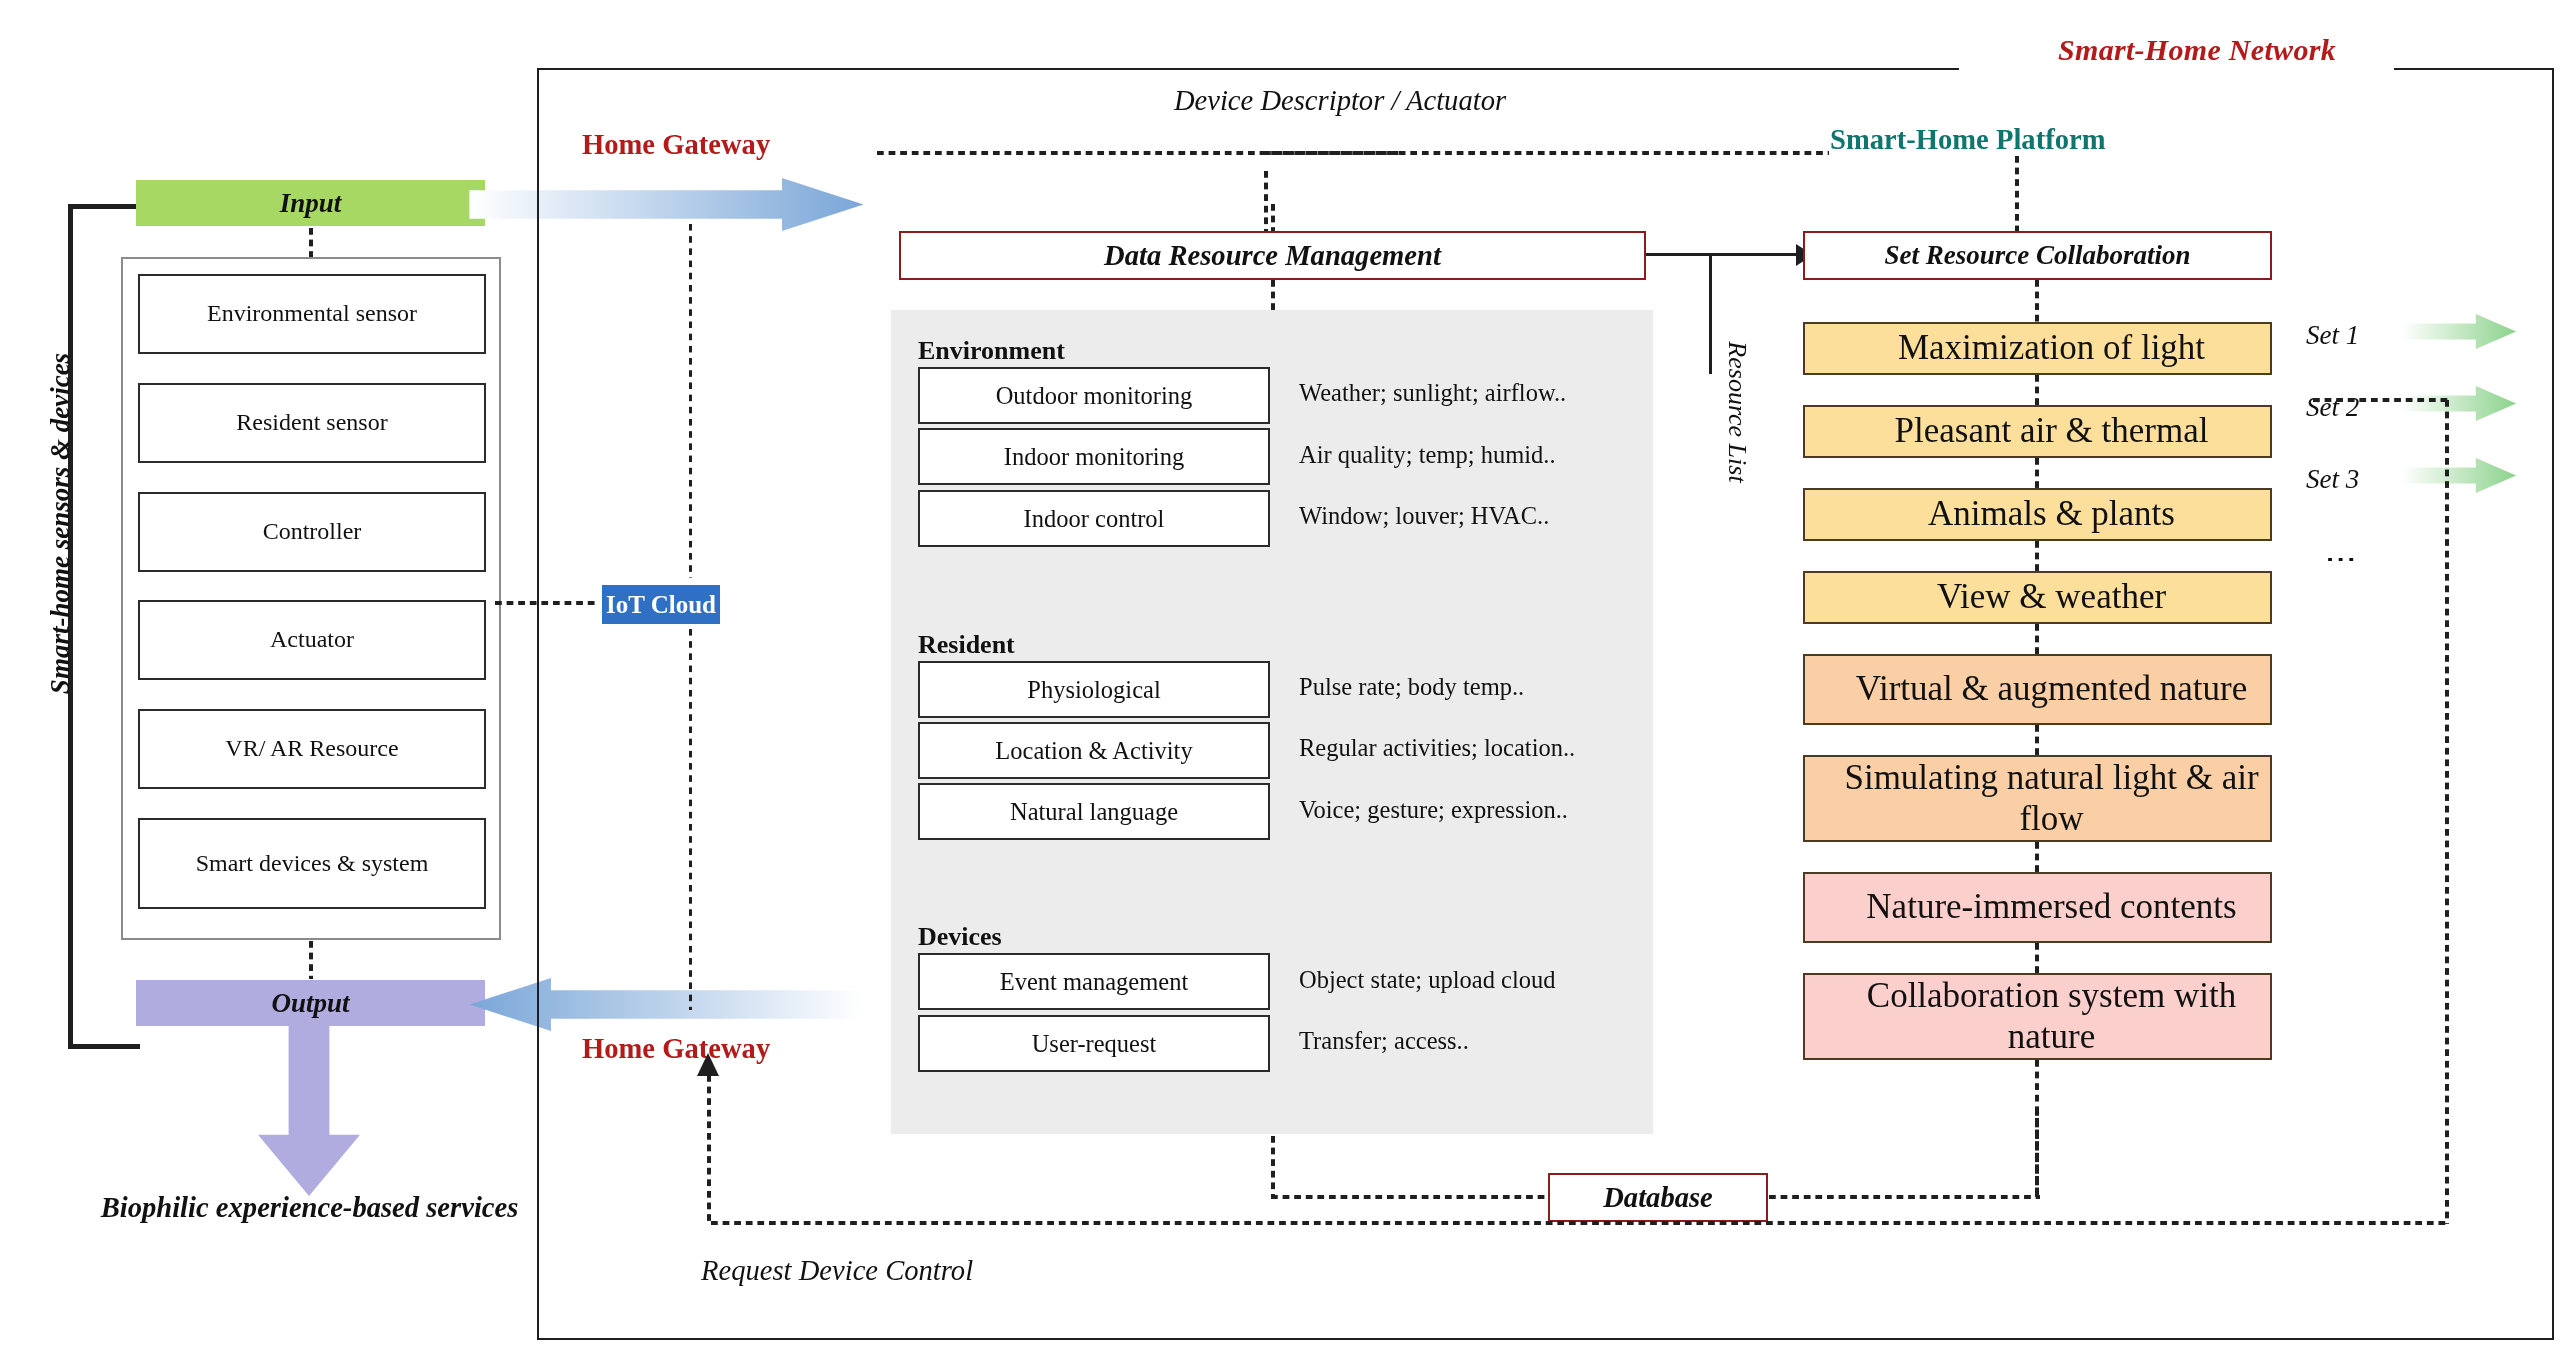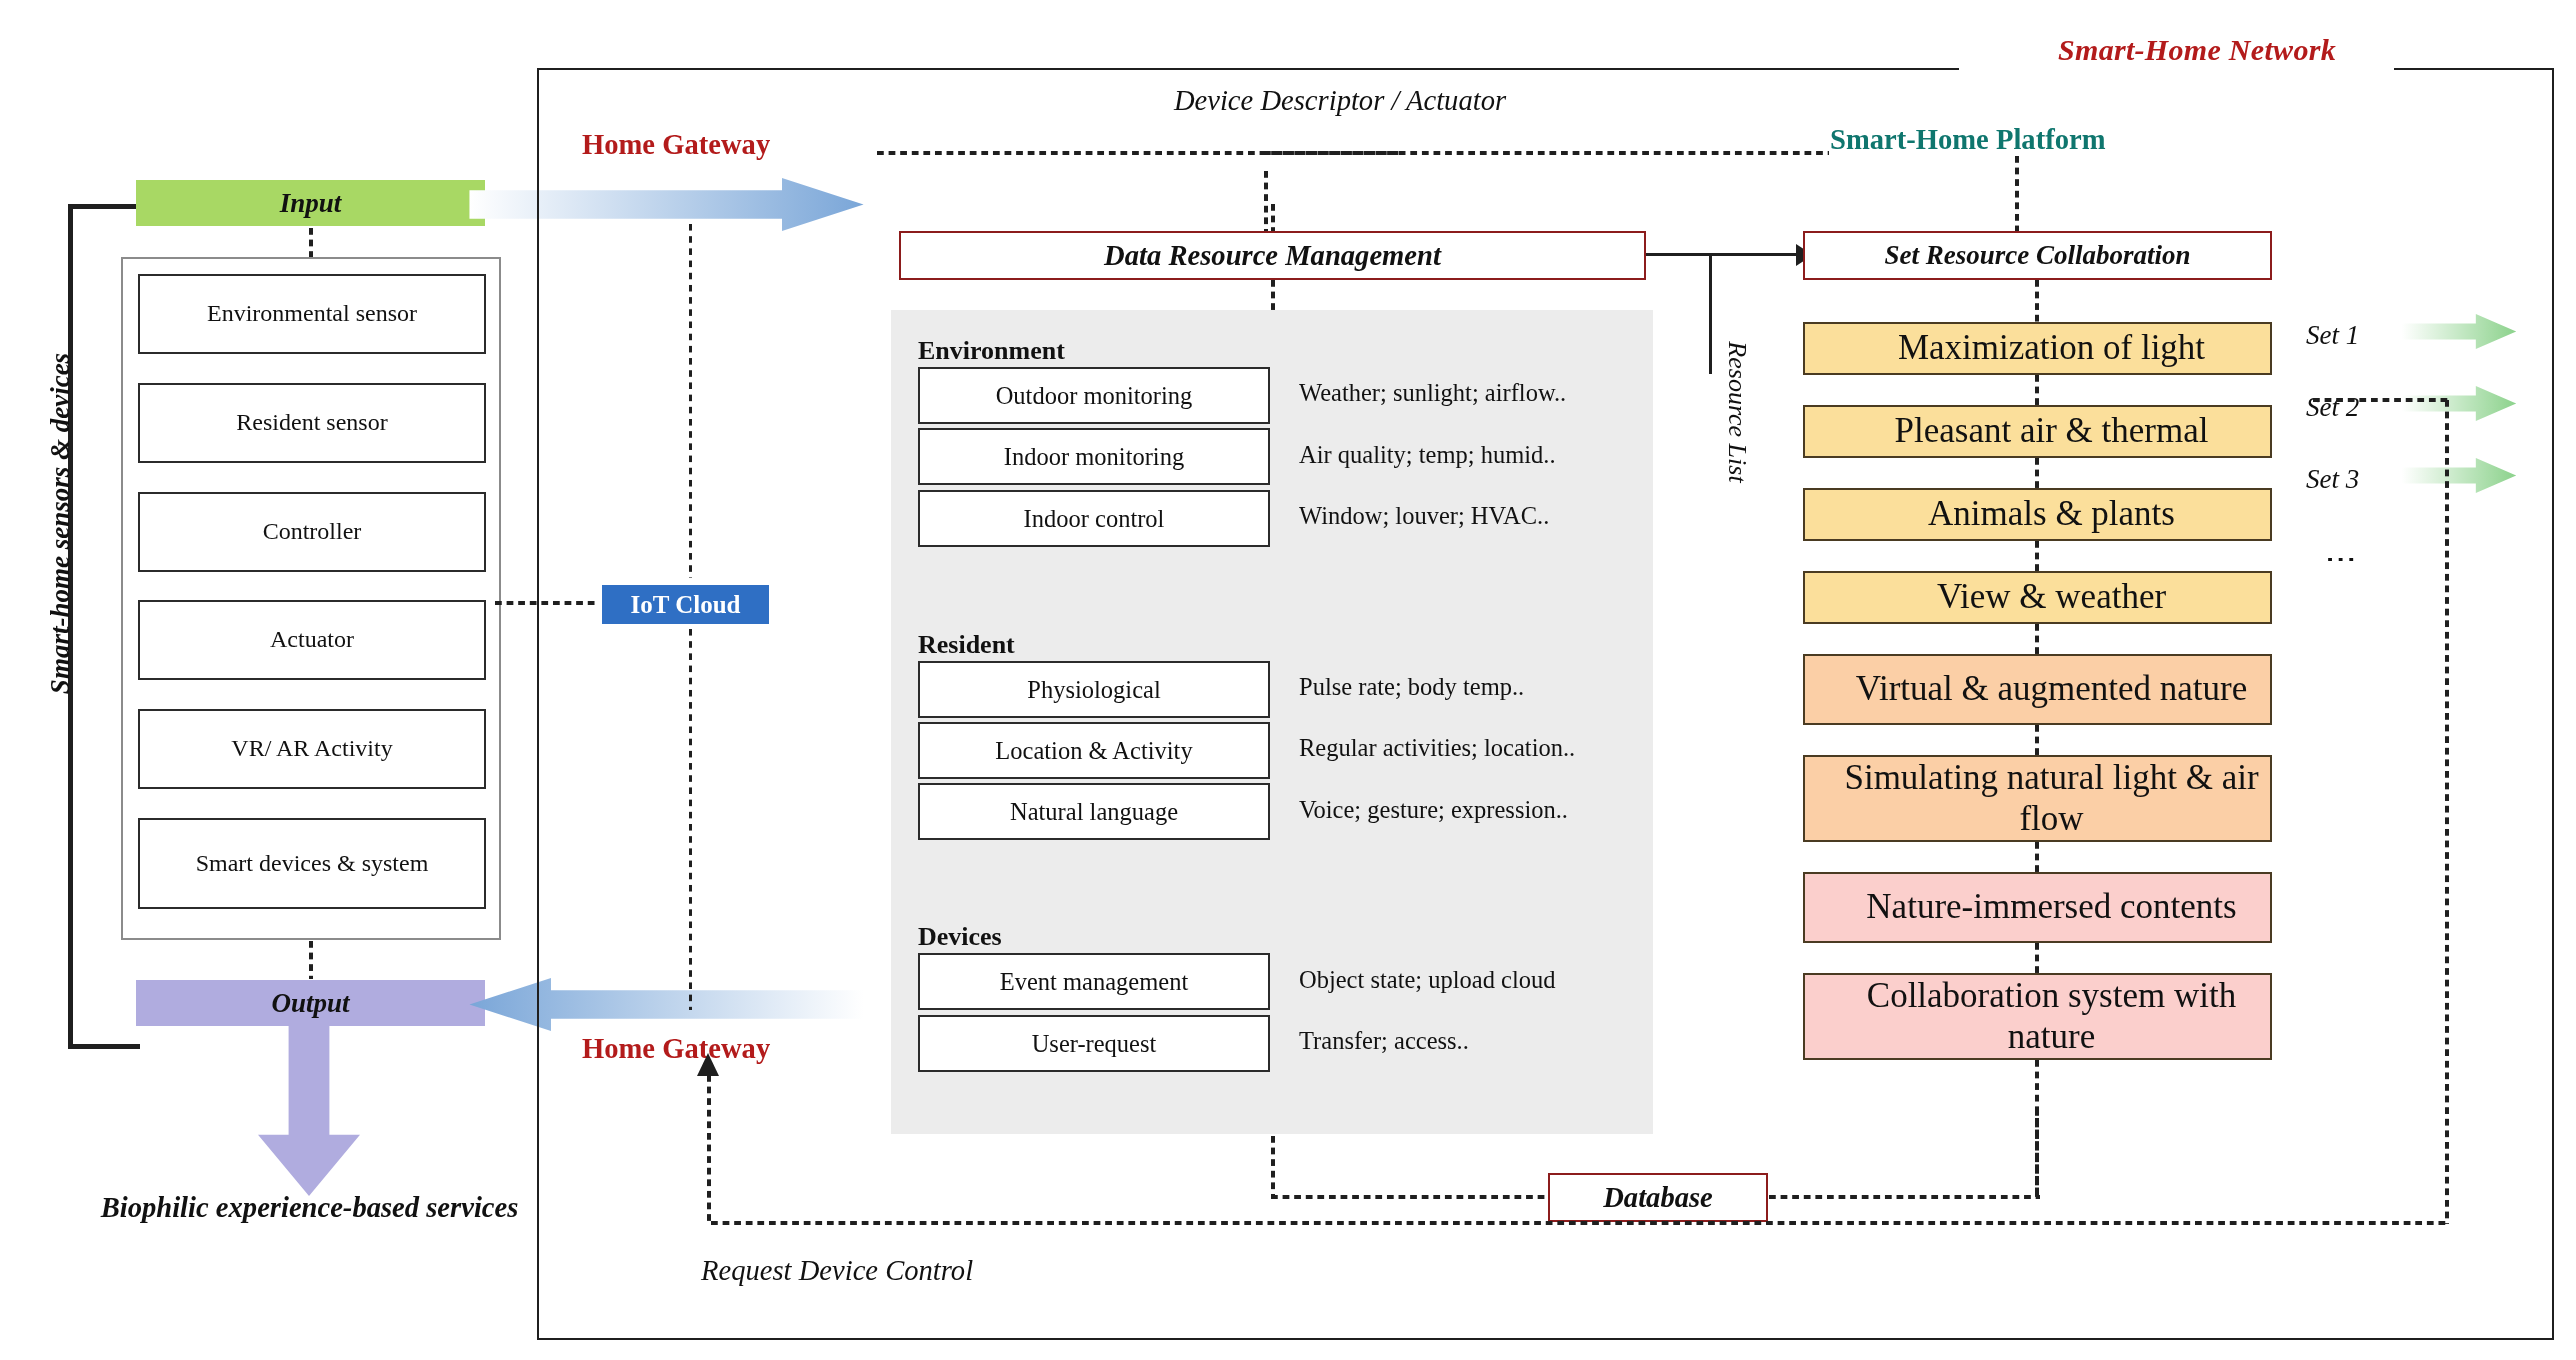--- a/index.html
+++ b/index.html
@@ -53,21 +53,21 @@
   #output-arrow{left:258px;top:1026px;width:102px;height:170px;}
 
   #services-label{left:41px;top:1191px;width:537px;
       text-align:center;font-style:italic;font-weight:bold;font-size:28.6px;line-height:1.2;}
 
   
   #arrow-in{left:469px;top:178px;width:395px;height:53px;}
   #arrow-out{left:469px;top:978px;width:395px;height:53px;}
 
   
-  #iot-cloud{left:602px;top:585px;width:167px;height:39px;background:#2f6fc4;
+  #iot-cloud{left:602px;top:585px;width:118px;height:39px;background:#2f6fc4;
       display:flex;align-items:center;justify-content:center;
       color:#ffffff;font-weight:bold;font-size:25px;}
   #iot-dot-left{left:495px;top:601px;width:102px;}
   #iot-line-v{left:689px;top:224px;width:3.4px;height:354px;
       background-image:linear-gradient(#1f1f1f 55%,transparent 55%);background-size:3.4px 12.2px;}
   #iot-line-v2{left:689px;top:629px;width:3.4px;height:381px;
       background-image:linear-gradient(#1f1f1f 55%,transparent 55%);background-size:3.4px 12.2px;}
 
   
   .gateway{color:#b31b1b;font-weight:bold;font-size:28.6px;}
@@ -171,21 +171,21 @@
   <span>Input</span>
 </div>
 
 <div class="abs vdot" id="dot-input-panel"></div>
 
 <div class="abs" id="sensor-panel">
   <div class="sensor-item" style="top:15px">Environmental sensor</div>
   <div class="sensor-item" style="top:124px">Resident sensor</div>
   <div class="sensor-item" style="top:233px">Controller</div>
   <div class="sensor-item" style="top:341px">Actuator</div>
-  <div class="sensor-item" style="top:450px">VR/ AR Activity</div>
+  <div class="sensor-item" style="top:450px">VR/ AR Resource</div>
   <div class="sensor-item" style="top:559px;height:87px">Smart devices &amp; system</div>
 </div>
 
 <div class="abs vdot" id="dot-panel-output"></div>
 
 <div class="abs" id="output-box">
   <span>Output</span>
 </div>
 
 <svg class="abs" id="output-arrow" viewBox="0 0 150 250">

